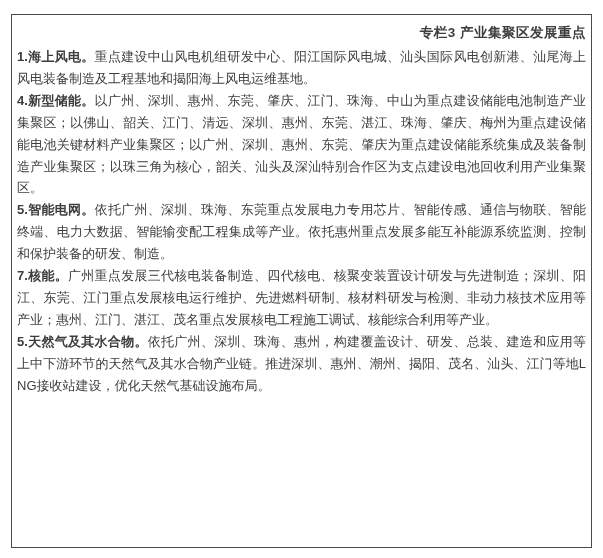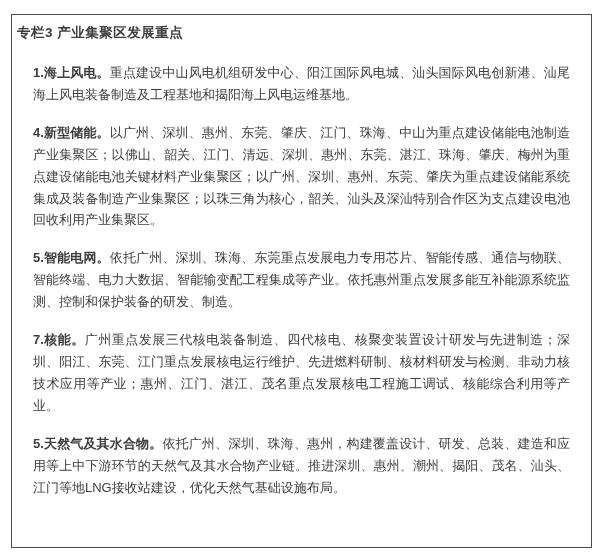--- a/index.html
+++ b/index.html
@@ -22,29 +22,29 @@
     height: 534px;
     box-sizing: border-box;
     border: 1px solid #4a4b4d;
     background: #ffffff;
     padding: 5px 5px 0 5px;
     overflow: hidden;
   }
   .title {
     margin: 0;
     padding: 2px 0 3px 0;
-    text-align: left;
+    text-align: right;
     font-size: 13.5px;
     line-height: 21px;
     font-weight: bold;
     color: #3d3d3d;
     letter-spacing: 0.5px;
   }
   .item {
-    margin: 16px;
+    margin: 0;
     font-size: 13px;
     line-height: 21.9px;
     color: #3d3d3d;
     text-align: justify;
     text-justify: inter-ideograph;
     word-break: break-all;
   }
   .item b {
     font-weight: bold;
   }

